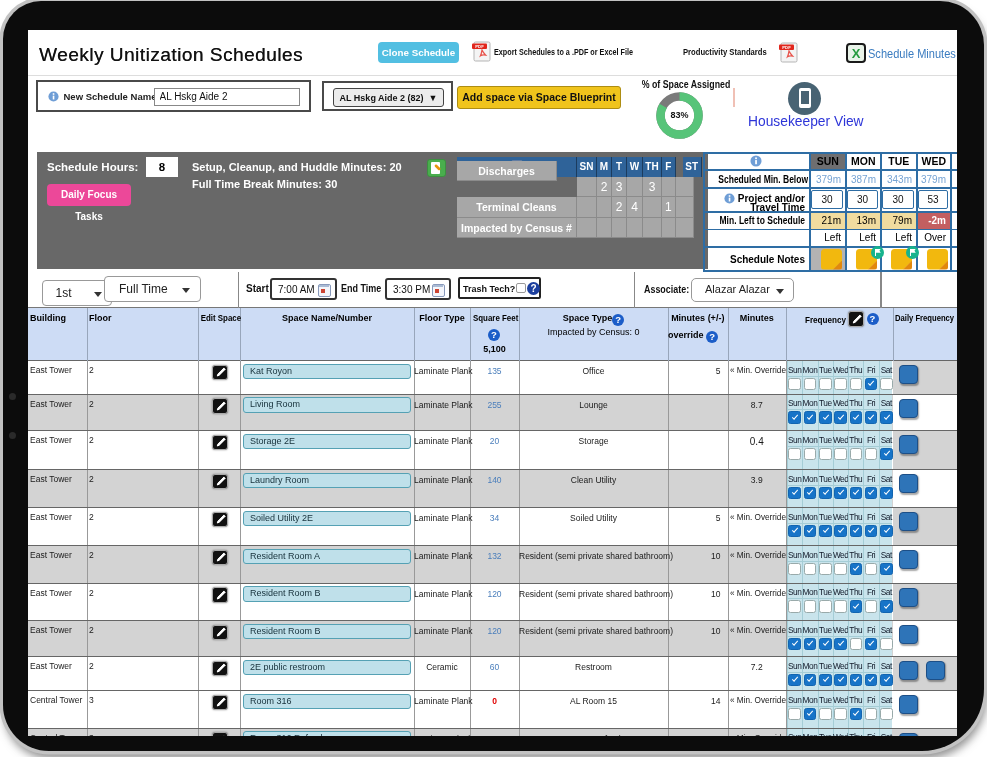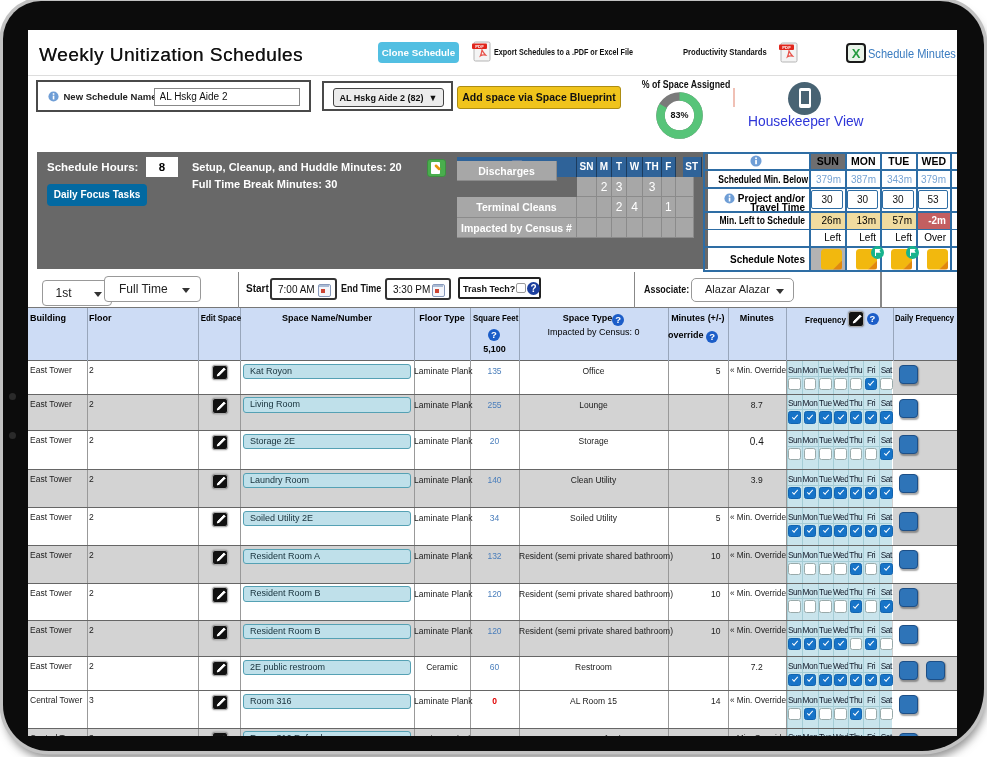--- a/index.html
+++ b/index.html
@@ -36,21 +36,21 @@
 #pdiv{position:absolute;left:733px;top:88px;width:2px;height:19px;background:#f0c0b5}
 #phone{position:absolute;left:788px;top:82px;width:33px;height:33px;border-radius:50%;background:#486373}
 #phone .ph{position:absolute;left:11px;top:6px;width:11.5px;height:20px;background:#fff;border-radius:2px}
 #phone .scr{position:absolute;left:12.5px;top:9px;width:8.5px;height:13px;background:#486373}
 #hkview{position:absolute;left:748px;top:112px;font-size:15px;color:#2d35d8;transform:scaleX(.92);transform-origin:left top}
 
 #panel{position:absolute;left:37px;top:152px;width:671px;height:117px;background:#686868}
 #panel .wt{position:absolute;color:#fff;font-weight:bold;font-size:11px;white-space:nowrap}
 #shinp{position:absolute;left:109px;top:5px;width:32px;height:20px;background:#fff;text-align:center;
  font-size:11.5px;font-weight:bold;line-height:20px;color:#000}
-#dftbtn{position:absolute;left:10px;top:32px;width:100px;height:22px;background:#0369a1;border-radius:4px;
+#dftbtn{position:absolute;left:10px;top:32px;width:84px;height:22px;background:#ec4899;border-radius:4px;
  color:#fff;font-size:10px;font-weight:bold;text-align:center;line-height:22px}
 #gedit{position:absolute;left:390px;top:7px;width:19px;height:18px;background:#49ae4d;border-radius:3px;border:1px solid #3d8f41}
 
 #midtab{position:absolute;left:457px;top:157px;width:237px;height:81px;font-weight:bold;color:#fff}
 .mth{position:absolute;top:0;height:20px;background:#2f6399;border-right:1.5px solid #1c3c5e;
  text-align:center;font-size:10px;line-height:20px}
 .mtr{position:absolute;height:20.3px;background:#a7a7a7;border-right:1px solid #8b8b8b;border-bottom:1px solid #8b8b8b;
  font-size:10.5px;text-align:center;white-space:nowrap}
 
 #rtab{position:absolute;left:703px;top:152px;width:254px;height:119.5px}
@@ -247,23 +247,23 @@
               <circle cx="6.5" cy="6.5" r="6" fill="#6f9ed6"></circle>
               <rect x="5.6" y="5.5" width="1.9" height="4.5" fill="#fff"></rect>
               <rect x="5.6" y="2.6" width="1.9" height="1.9" fill="#fff"></rect>
             </svg> Project and/or</div>
           <div class="rtxt" style="left:0;top:50px;width:102px;font-weight:bold">Travel Time</div>
           <div class="rinp" style="left:108px;top:37.5px;width:32px;height:19px;line-height:17px">30</div>
           <div class="rinp" style="left:144px;top:37.5px;width:31px;height:19px;line-height:17px">30</div>
           <div class="rinp" style="left:179px;top:37.5px;width:32px;height:19px;line-height:17px">30</div>
           <div class="rinp" style="left:215px;top:37.5px;width:30px;height:19px;line-height:17px">53</div>
           <div class="rtxt sqz" style="left:0;top:63px;width:102px;font-weight:bold">Min. Left to Schedule</div>
-          <div class="ycell" style="left:107.5px;top:60.5px;width:34.5px;height:16px;line-height:16px;padding-right:4px">26m</div>
+          <div class="ycell" style="left:107.5px;top:60.5px;width:34.5px;height:16px;line-height:16px;padding-right:4px">21m</div>
           <div class="ycell" style="left:143.5px;top:60.5px;width:33.5px;height:16px;line-height:16px;padding-right:4px">13m</div>
-          <div class="ycell" style="left:178.5px;top:60.5px;width:34.5px;height:16px;line-height:16px;padding-right:4px">57m</div>
+          <div class="ycell" style="left:178.5px;top:60.5px;width:34.5px;height:16px;line-height:16px;padding-right:4px">79m</div>
           <div class="rcell" style="left:214.5px;top:60.5px;width:32.5px;height:16px;line-height:16px;padding-right:4px">-2m</div>
           <div class="rtxt" style="left:106px;top:80px;width:32px">Left</div>
           <div class="rtxt" style="left:142px;top:80px;width:31px">Left</div>
           <div class="rtxt" style="left:177px;top:80px;width:32px">Left</div>
           <div class="rtxt" style="left:213px;top:80px;width:30px">Over</div>
           <div class="rtxt" style="left:0;top:102px;width:102px;font-weight:bold">Schedule Notes</div>
           <div style="position:absolute;left:107.5px;top:95.5px;width:34.5px;height:22.5px;background:#b3b3b3"></div>
           <div class="note" style="left:118px;top:96.5px">
             <i class="b"></i>
             <i class="f"></i>

